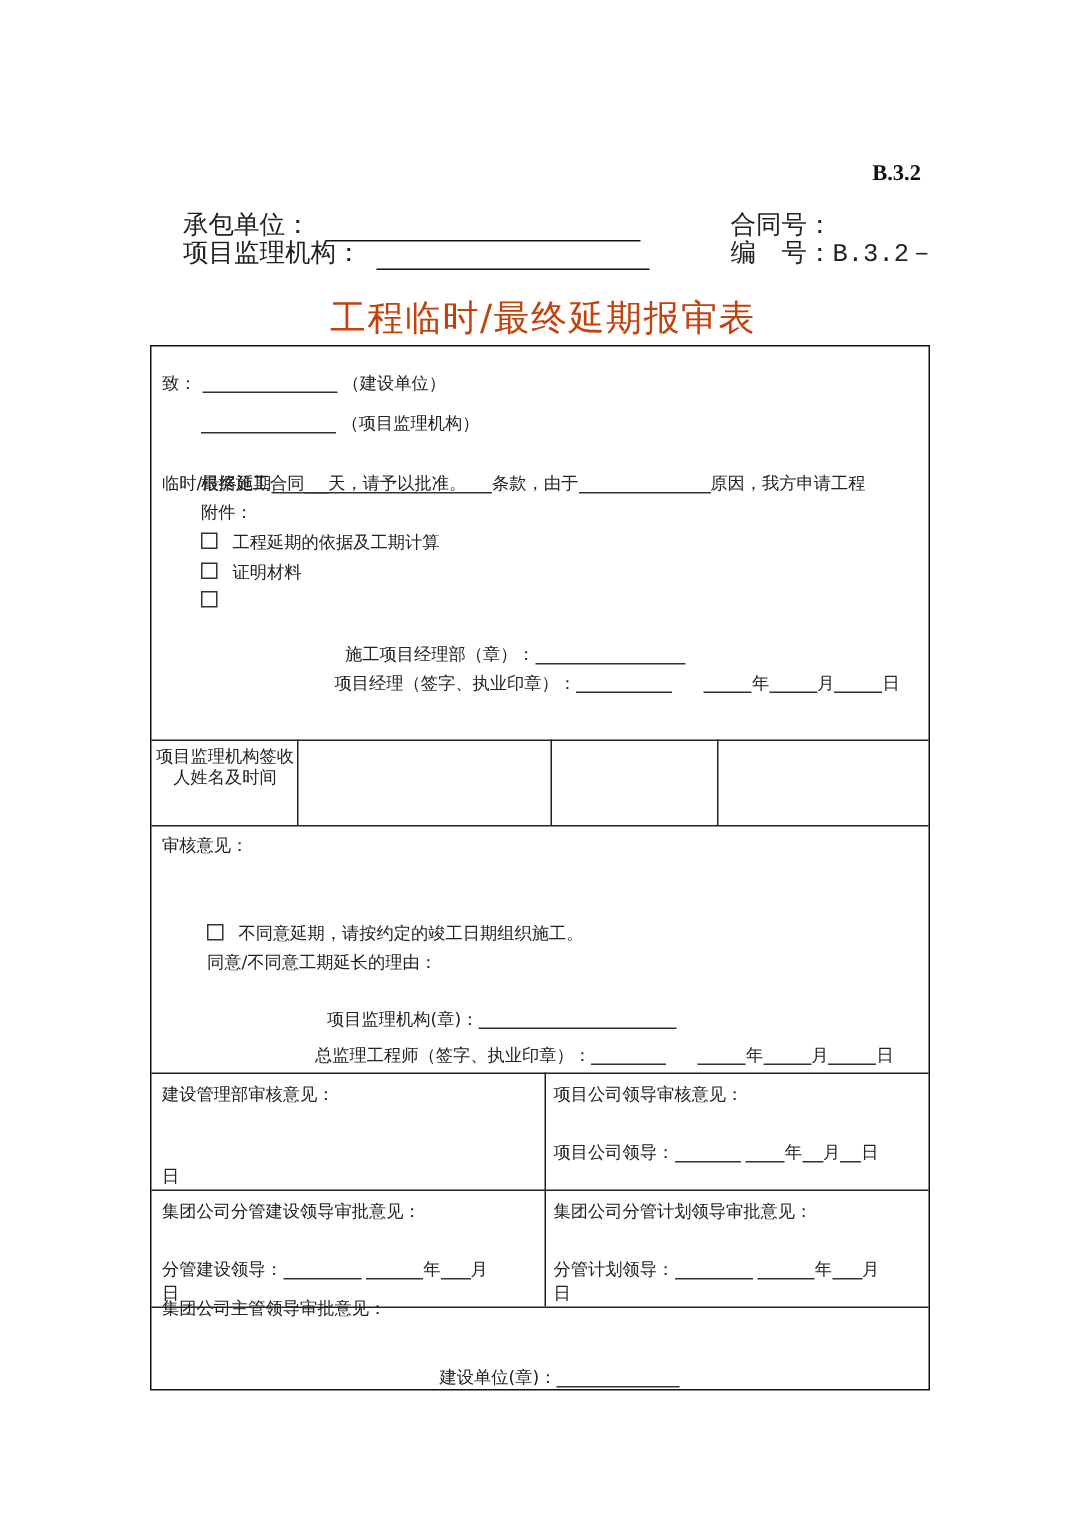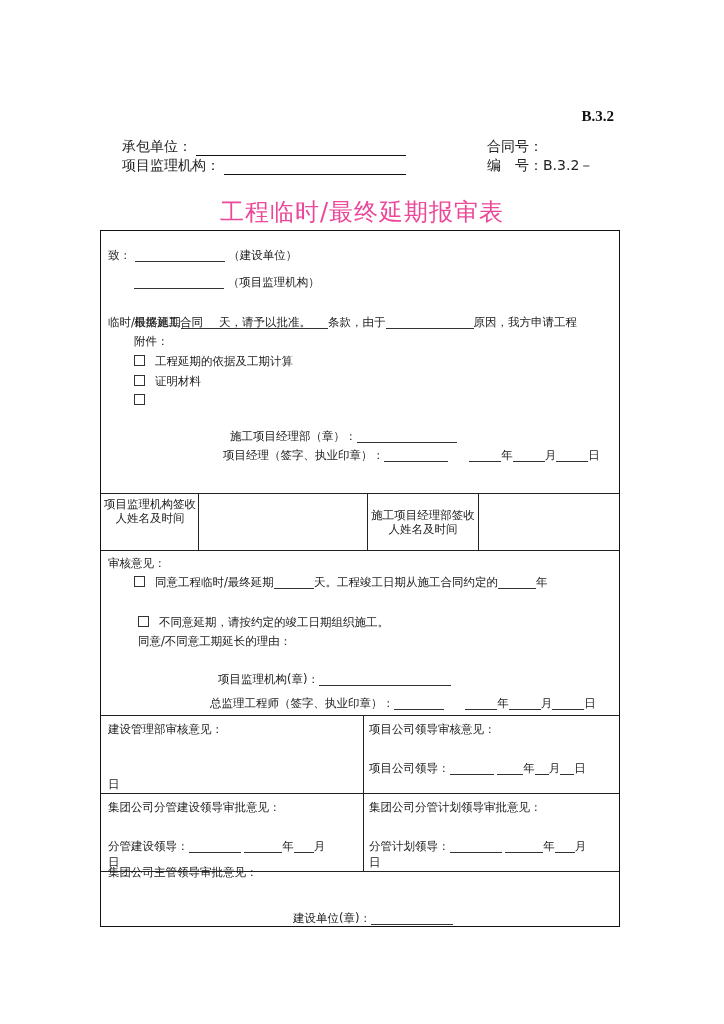--- a/index.html
+++ b/index.html
@@ -1,22 +1,22 @@
 <!DOCTYPE html>
 <html><head>
 <meta charset="utf-8">
 <style>
   html, body { margin:0; padding:0; background:#ffffff; }
   body { width:724px; height:1024px; position:relative; font-family:"DejaVu Sans", sans-serif; color:#111; overflow:hidden; }
   .abs { position:absolute; white-space:nowrap; }
   .code { right:110px; top:108px; font-family:"Liberation Serif", serif; font-weight:bold; font-size:15px; }
-  .meta { font-size:14px; color:#222; }
+  .meta { font-size:17px; color:#222;font-family:Liberation Mono, monospace; }
   .uline { display:inline-block; border-bottom:1px solid #111; vertical-align:bottom; height:12px; }
   .uline.thin { border-bottom:1px solid #333; }
-  .title { left:0; width:724px; top:196px; text-align:center; font-size:24px; letter-spacing:1px; color:#ec4899; }
+  .title { left:0; width:724px; top:196px; text-align:center; font-size:24px; letter-spacing:1px; color:#c2410c; }
   .tbl { position:absolute; left:100px; top:230px; width:520px; height:697px; border:1.5px solid #111; box-sizing:border-box; }
   .hline { position:absolute; left:0; right:0; border-top:1px solid #222; }
   .vline { position:absolute; border-left:1px solid #222; }
   .t { position:absolute; white-space:nowrap; font-size:11.5px; color:#222; line-height:14px; }
   .box { display:inline-block; width:9px; height:9px; border:1px solid #333; margin-right:10px; vertical-align:-1px; }
   .ctr { text-align:center; white-space:normal; }
 </style>
 </head>
 <body>
 
@@ -78,27 +78,23 @@
     <span>项目经理（签字、执业印章）：</span><span class="uline thin" style="width:64px;"></span>
     <span style="display:inline-block;width:14px;"></span>
     <span class="uline thin" style="width:32px;"></span><span>年</span><span class="uline thin" style="width:32px;"></span><span>月</span><span class="uline thin" style="width:32px;"></span><span>日</span>
   </div>
   <div class="t" style="left:129px; top:198px;">
     <span>施工项目经理部（章）：</span><span class="uline thin" style="width:100px;"></span>
   </div>
 
   <div class="t ctr" style="left:2px; top:266px; width:94px;">项目监理机构签收人姓名及时间</div>
   <div class="t" style="left:99px; top:263px; width:166px; height:55px;"></div>
-  <div class="t ctr" style="left:268px; top:277px; width:108px;">施工项目经理部签收人姓名及时间</div>
   <div class="t" style="left:379px; top:263px; width:142px; height:55px;"></div>
 
   <div class="t" style="left:7px; top:325px;">审核意见：</div>
-  <div class="t" style="left:33px; top:344px;">
-    <span class="box"></span><span>同意工程临时/最终延期</span><span class="uline thin" style="width:40px;"></span><span>天。工程竣工日期从施工合同约定的</span><span class="uline thin" style="width:38px;"></span><span>年</span>
-  </div>
   <div class="t" style="left:37px; top:384px;">
     <span class="box"></span><span>不同意延期，请按约定的竣工日期组织施工。</span>
   </div>
   <div class="t" style="left:37px; top:403px;">同意/不同意工期延长的理由：</div>
   <div class="t" style="left:109px; top:465px;">
     <span>总监理工程师（签字、执业印章）：</span><span class="uline thin" style="width:50px;"></span>
     <span style="display:inline-block;width:14px;"></span>
     <span class="uline thin" style="width:32px;"></span><span>年</span><span class="uline thin" style="width:32px;"></span><span>月</span><span class="uline thin" style="width:32px;"></span><span>日</span>
   </div>
   <div class="t" style="left:117px; top:441px;">

